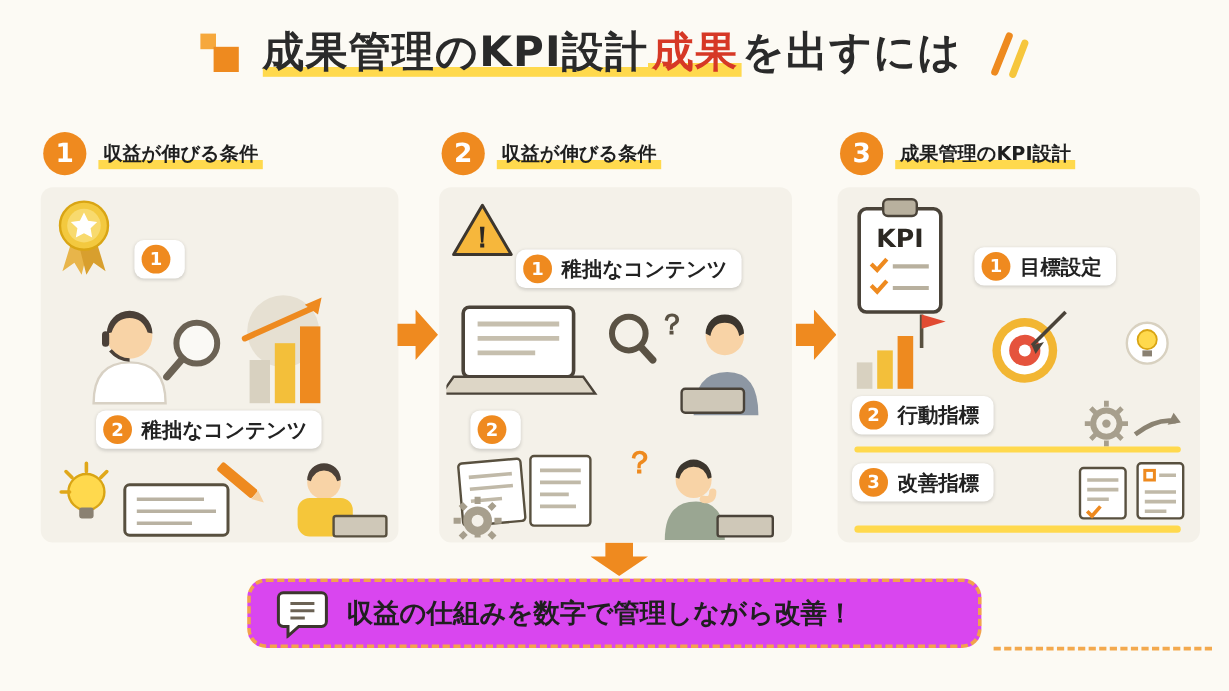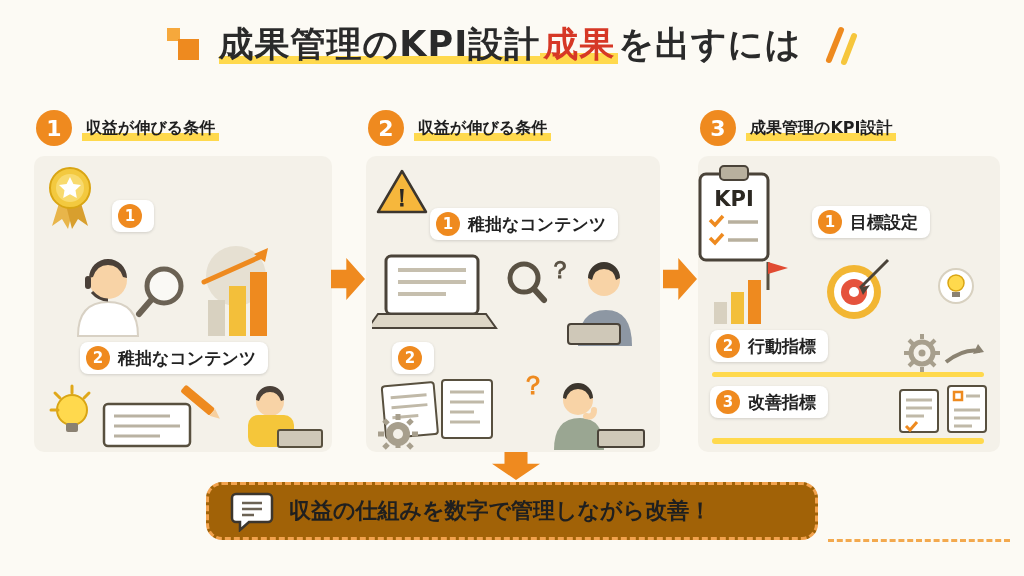--- a/index.html
+++ b/index.html
@@ -22,21 +22,21 @@
   .badge{position:absolute;display:flex;align-items:center;gap:8px;background:#fff;border-radius:8px;
          padding:4px 12px 4px 6px;box-shadow:0 1px 3px rgba(0,0,0,.15);font-weight:bold;font-size:17px;color:#222;white-space:nowrap;}
   .badge .mini{width:24px;height:24px;border-radius:50%;background:#ef8a1f;color:#fff;font-size:15px;
                display:flex;align-items:center;justify-content:center;flex:0 0 auto;}
   
   .arrow-r{position:absolute;width:34px;height:42px;background:#ef8a1f;
            clip-path:polygon(0 28%,45% 28%,45% 0,100% 50%,45% 100%,45% 72%,0 72%);}
   .arrow-d{position:absolute;width:48px;height:28px;background:#ef8a1f;
            clip-path:polygon(26% 0,74% 0,74% 42%,100% 42%,50% 100%,0 42%,26% 42%);}
   
-  .banner{position:absolute;left:206px;top:482px;width:612px;height:58px;background:#a16207;
+  .banner{position:absolute;left:206px;top:482px;width:612px;height:58px;background:#d946ef;
           border:3px dashed #f2a24d;border-radius:16px;display:flex;align-items:center;gap:14px;
           padding:0 20px;box-sizing:border-box;}
   .banner-text{font-size:22px;font-weight:bold;color:#1f1f1f;white-space:nowrap;}
   .yellow-line{position:absolute;height:5px;background:#ffd94d;border-radius:3px;}
   .bottom-dash{position:absolute;left:828px;top:539px;width:182px;border-top:3px dashed #f3a94e;}
   .abs{position:absolute;}
   svg{display:block;}
 </style>
 </head>
 <body>
@@ -173,21 +173,21 @@
       <path d="M182 78 q0 -32 26 -32 q24 0 24 32 z" fill="#9aa692"></path>
       <circle cx="206" cy="28" r="15" fill="#f8d3a6"></circle>
       <path d="M191 26 a15 15 0 0 1 30 0 l-3 1 q-3 -10 -12 -10 q-9 0 -12 10 z" fill="#3c362e"></path>
       <path d="M214 44 q8 2 8 -6" stroke="#f8d3a6" stroke-width="6" fill="none" stroke-linecap="round"></path>
       <rect x="226" y="58" width="46" height="17" rx="2" fill="#cfc8b8" stroke="#4a4339" stroke-width="2"></rect>
     </svg>
   </span>
 
   <div class="arrow-r" style="left:663px;top:258px;"></div>
 
-  <span class="abs" style="left:694px;top:164px;text-align:right;">
+  <span class="abs" style="left:710px;top:164px;text-align:right;">
     <svg width="80" height="100" viewBox="0 0 80 100">
       <rect x="6" y="10" width="68" height="86" rx="6" fill="#fff" stroke="#4a4339" stroke-width="3"></rect>
       <rect x="26" y="2" width="28" height="14" rx="4" fill="#b8b09e" stroke="#4a4339" stroke-width="2"></rect>
       <text x="40" y="42" text-anchor="middle" font-size="21" font-weight="bold" fill="#2c2822">KPI</text>
       <path d="M16 56 l5 5 l8 -9" stroke="#ee8a1f" stroke-width="3.5" fill="none"></path>
       <path d="M34 58 h30" stroke="#b8b09e" stroke-width="3.5"></path>
       <path d="M16 74 l5 5 l8 -9" stroke="#ee8a1f" stroke-width="3.5" fill="none"></path>
       <path d="M34 76 h30" stroke="#b8b09e" stroke-width="3.5"></path>
     </svg>
   </span>

